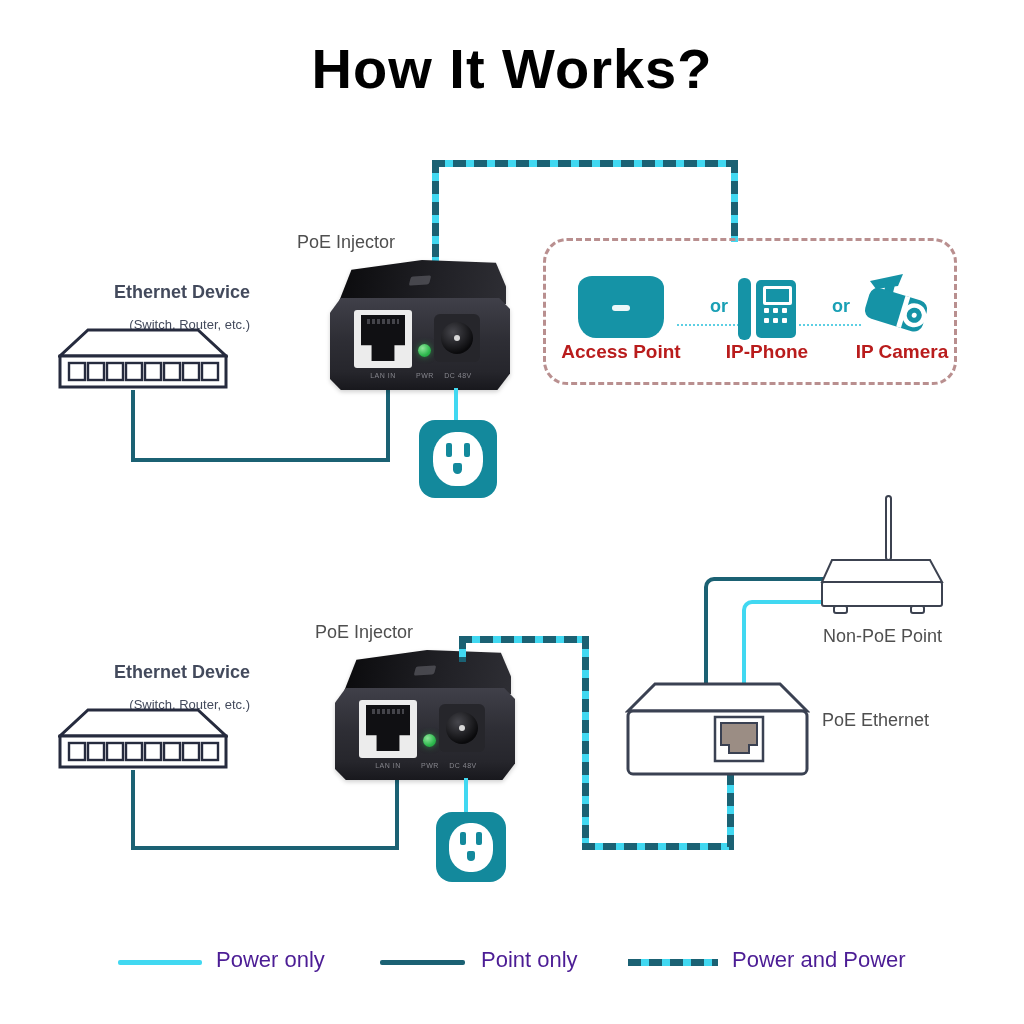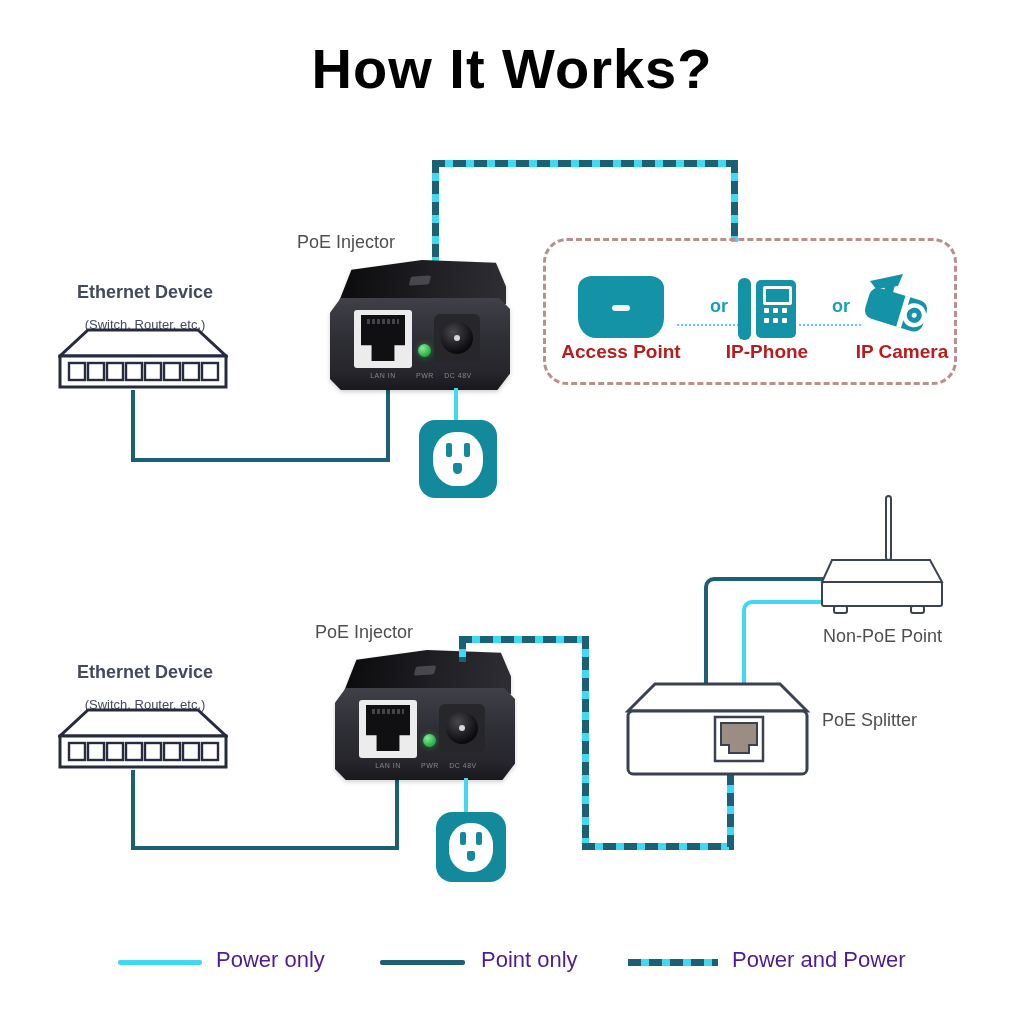--- a/index.html
+++ b/index.html
@@ -6,21 +6,21 @@
   .canvas{position:relative;width:1024px;height:1024px;background:#fff;overflow:hidden;
           font-family:"Liberation Sans",sans-serif;}
   .abs{position:absolute;}
 
   
   .title{left:0;top:36px;width:1024px;text-align:center;font-size:56px;font-weight:600;
          color:#000000;letter-spacing:1px;}
 
   
   .dev-label{font-size:18px;color:#4f4f4f;}
-  .eth-label{width:210px;text-align:center;color:#434a5c;}
+  .eth-label{width:210px;text-align:right;color:#434a5c;}
   .eth-label .l1{font-size:18px;font-weight:600;}
   .eth-label .l2{font-size:13px;margin-top:14px;}
   .teal-label{font-size:19px;font-weight:700;color:#b91c1c;text-align:center;}
   .or-label{font-size:18px;font-weight:600;color:#1aa0b5;text-align:right;width:40px;}
   .dotline{height:0;border-top:2px dotted #5ccfe3;}
 
   
   .uline{border-left:4px solid #1b6173;border-right:4px solid #1b6173;border-bottom:4px solid #1b6173;}
   .pline{background:#41d8f1;width:4px;}
   .dash-h{height:7px;background:repeating-linear-gradient(90deg,#1b6173 0 13px,#41d8f1 13px 21px);}
@@ -247,21 +247,21 @@
 
     <div class="abs corner-tl-dark" style="left:704px;top:577px;width:116px;height:110px;"></div>
     <div class="abs corner-tl-cyan" style="left:742px;top:600px;width:78px;height:88px;"></div>
 
     <svg class="abs" style="left:625px;top:681px;" width="185" height="96" viewBox="0 0 185 96">
       <path d="M30 3 L155 3 L182 30 L3 30 Z" fill="#fff" stroke="#3a4152" stroke-width="3"></path>
       <rect x="3" y="30" width="179" height="63" rx="5" fill="#fff" stroke="#3a4152" stroke-width="3"></rect>
       <rect x="90" y="36" width="48" height="44" fill="#fff" stroke="#3a4152" stroke-width="2.5"></rect>
       <path d="M96 42 L132 42 L132 64 L124 64 L124 72 L104 72 L104 64 L96 64 Z" fill="#9b8d84" stroke="#3a4152" stroke-width="2"></path>
     </svg>
-    <div class="abs dev-label" style="left:822px;top:710px;">PoE Splitter</div>
+    <div class="abs dev-label" style="left:822px;top:710px;">PoE Ethernet</div>
 
     <svg class="abs" style="left:812px;top:494px;" width="140" height="122" viewBox="0 0 140 122">
       <rect x="74" y="2" width="5" height="64" rx="2.5" fill="#fff" stroke="#3c4250" stroke-width="2"></rect>
       <path d="M20 66 L118 66 L130 88 L10 88 Z" fill="#fff" stroke="#3c4250" stroke-width="2"></path>
       <rect x="10" y="88" width="120" height="24" rx="2" fill="#fff" stroke="#3c4250" stroke-width="2"></rect>
       <rect x="22" y="112" width="13" height="7" rx="2" fill="#fff" stroke="#3c4250" stroke-width="2"></rect>
       <rect x="99" y="112" width="13" height="7" rx="2" fill="#fff" stroke="#3c4250" stroke-width="2"></rect>
     </svg>
     <div class="abs dev-label" style="left:800px;top:626px;width:165px;text-align:center;">Non-PoE Point</div>
   </div>

